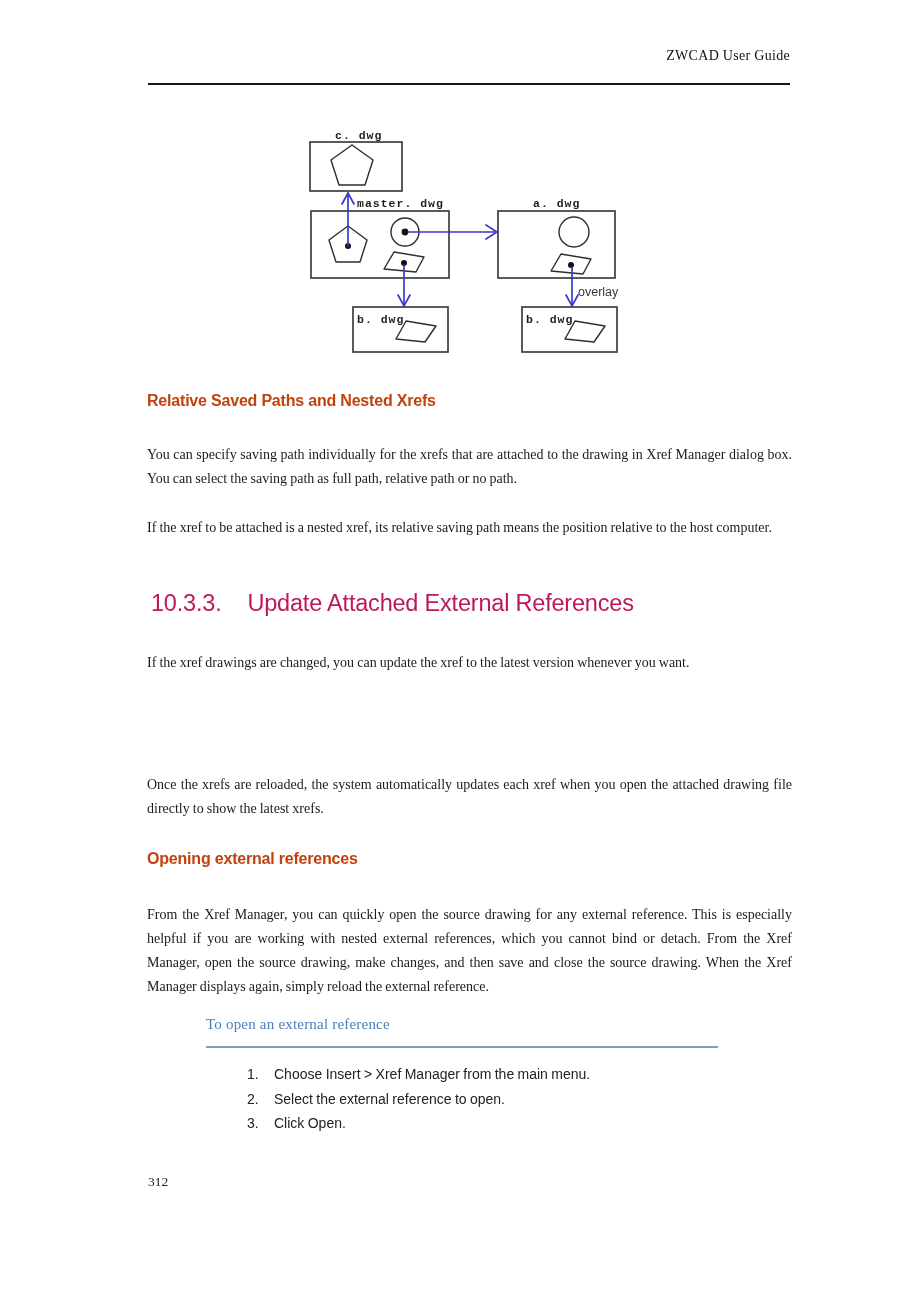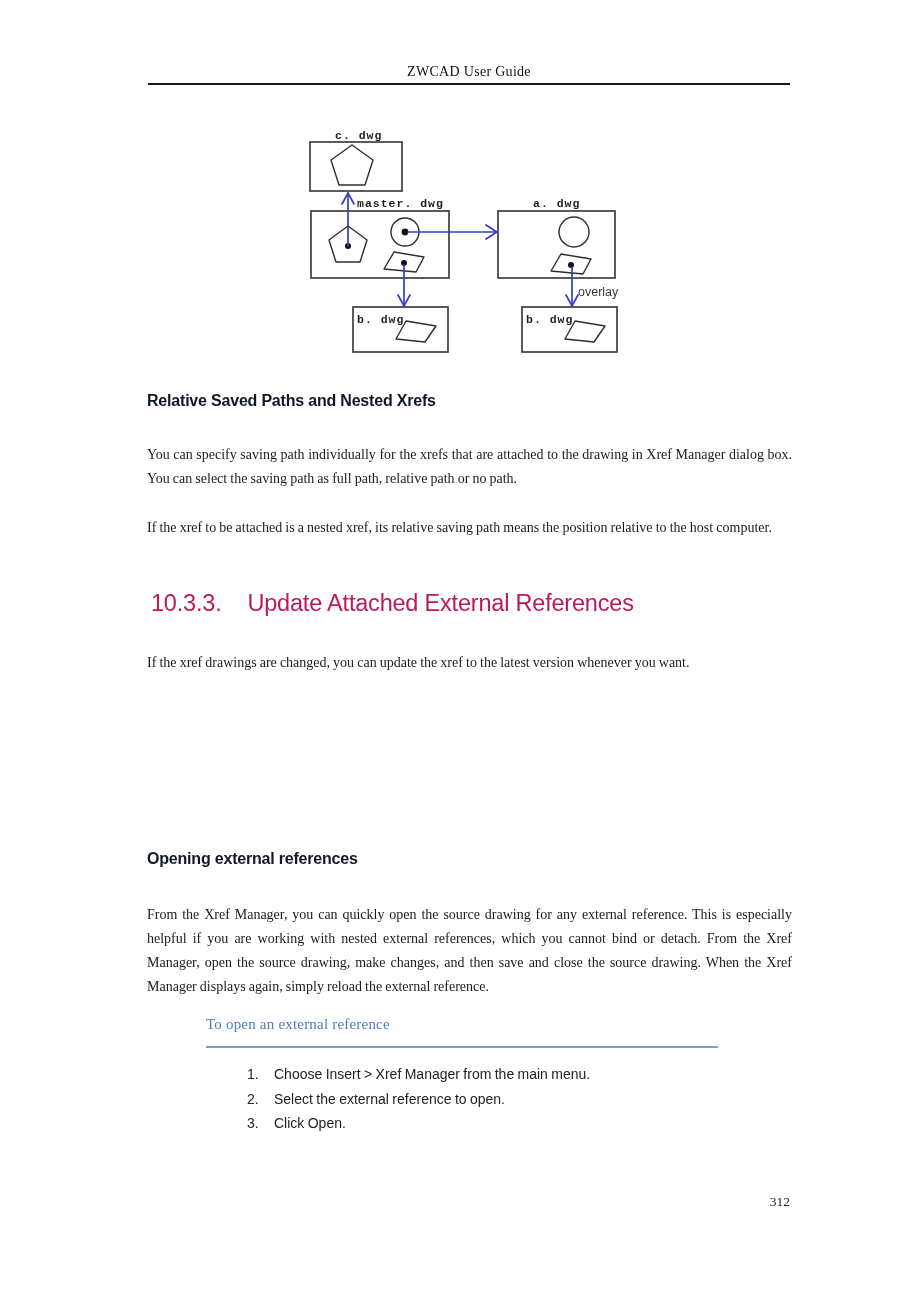--- a/index.html
+++ b/index.html
@@ -6,22 +6,22 @@
   .page{
     position:relative;
     width:920px;height:1300px;
     background:#ffffff;
     font-family:"Liberation Serif", serif;
     color:#1b1b1b;
     overflow:hidden;
   }
   
   .header-title{
-    position:absolute;top:64px;left:148px;width:642px;
-    text-align:center;font-size:14px;letter-spacing:.3px;color:#111;
+    position:absolute;top:48px;left:148px;width:642px;
+    text-align:right;font-size:14px;letter-spacing:.3px;color:#111;
   }
   .header-rule{
     position:absolute;top:83px;left:148px;width:642px;height:2px;
     background:#161616;
   }
   
   .diagram{position:absolute;left:295px;top:118px;}
   .diagram text{
     font-family:"Liberation Mono", monospace;
     font-weight:bold;font-size:11.5px;fill:#1d1d1d;letter-spacing:1px;
@@ -36,21 +36,21 @@
   .arrow{stroke:#3a3ac8;stroke-width:1.7px;fill:none;stroke-linecap:round;}
   
   .body-par{
     position:absolute;left:147px;width:645px;
     font-size:14px;line-height:24px;text-align:justify;
     word-spacing:-.4px;margin:0;
   }
   .h3{
     position:absolute;left:147px;width:645px;margin:0;
     font-family:"Liberation Sans", sans-serif;
-    font-weight:700;font-size:16px;color:#0f172a;letter-spacing:-.2px;
+    font-weight:700;font-size:16px;color:#c2410c;letter-spacing:-.2px;
   }
   .h2{
     position:absolute;left:151px;width:660px;margin:0;
     font-family:"Liberation Sans", sans-serif;
     font-weight:500;font-size:23.5px;color:#be185d;letter-spacing:-.2px;
   }
   .h2 .h2-num{margin-right:26px;}
   .proc-head{
     position:absolute;left:206px;top:1016px;width:520px;
     font-size:15px;color:#4a7ebd;letter-spacing:.2px;
@@ -64,21 +64,21 @@
     position:absolute;left:247px;top:1066px;width:480px;
     list-style:none;margin:0;padding:0;
     font-family:"Liberation Sans", sans-serif;
     font-size:14px;color:#222;
   }
   .steps li{height:24.5px;display:flex;}
   .steps .num{width:27px;}
   .steps .txt{word-spacing:-.5px;}
   .page-number{
     position:absolute;top:1174px;left:148px;width:642px;
-    text-align:right;font-size:13.5px;color:#222;margin-top:20px;
+    text-align:left;font-size:13.5px;color:#222;
   }
 </style>
 </head>
 <body>
 
 <div class="page">
 
   <div class="header-title">ZWCAD User Guide</div>
   <div class="header-rule"></div>
 
@@ -136,20 +136,21 @@
 
   <p class="body-par" style="top:443px">You can specify saving path individually for the xrefs that are attached to the drawing in Xref Manager dialog box. You can select the saving path as full path, relative path or no path.</p>
 
   <h2 class="h2" style="top:590px">
     <span class="h2-num">10.3.3.</span><span>Update Attached External References</span>
   </h2>
 
   <p class="body-par" style="top:651px">If the xref drawings are changed, you can update the xref to the latest version whenever you want.</p>
 
 
+  <p class="body-par" style="top:773px">Once the xrefs are reloaded, the system automatically updates each xref when you open the attached drawing file directly to show the latest xrefs.</p>
 
   <h3 class="h3" style="top:850px">Opening external references</h3>
 
   <p class="body-par" style="top:903px">From the Xref Manager, you can quickly open the source drawing for any external reference. This is especially helpful if you are working with nested external references, which you cannot bind or detach. From the Xref Manager, open the source drawing, make changes, and then save and close the source drawing. When the Xref Manager displays again, simply reload the external reference.</p>
 
   <div class="proc-head">To open an external reference</div>
   <div class="proc-rule"></div>
 
   <ol class="steps">
     <li>

